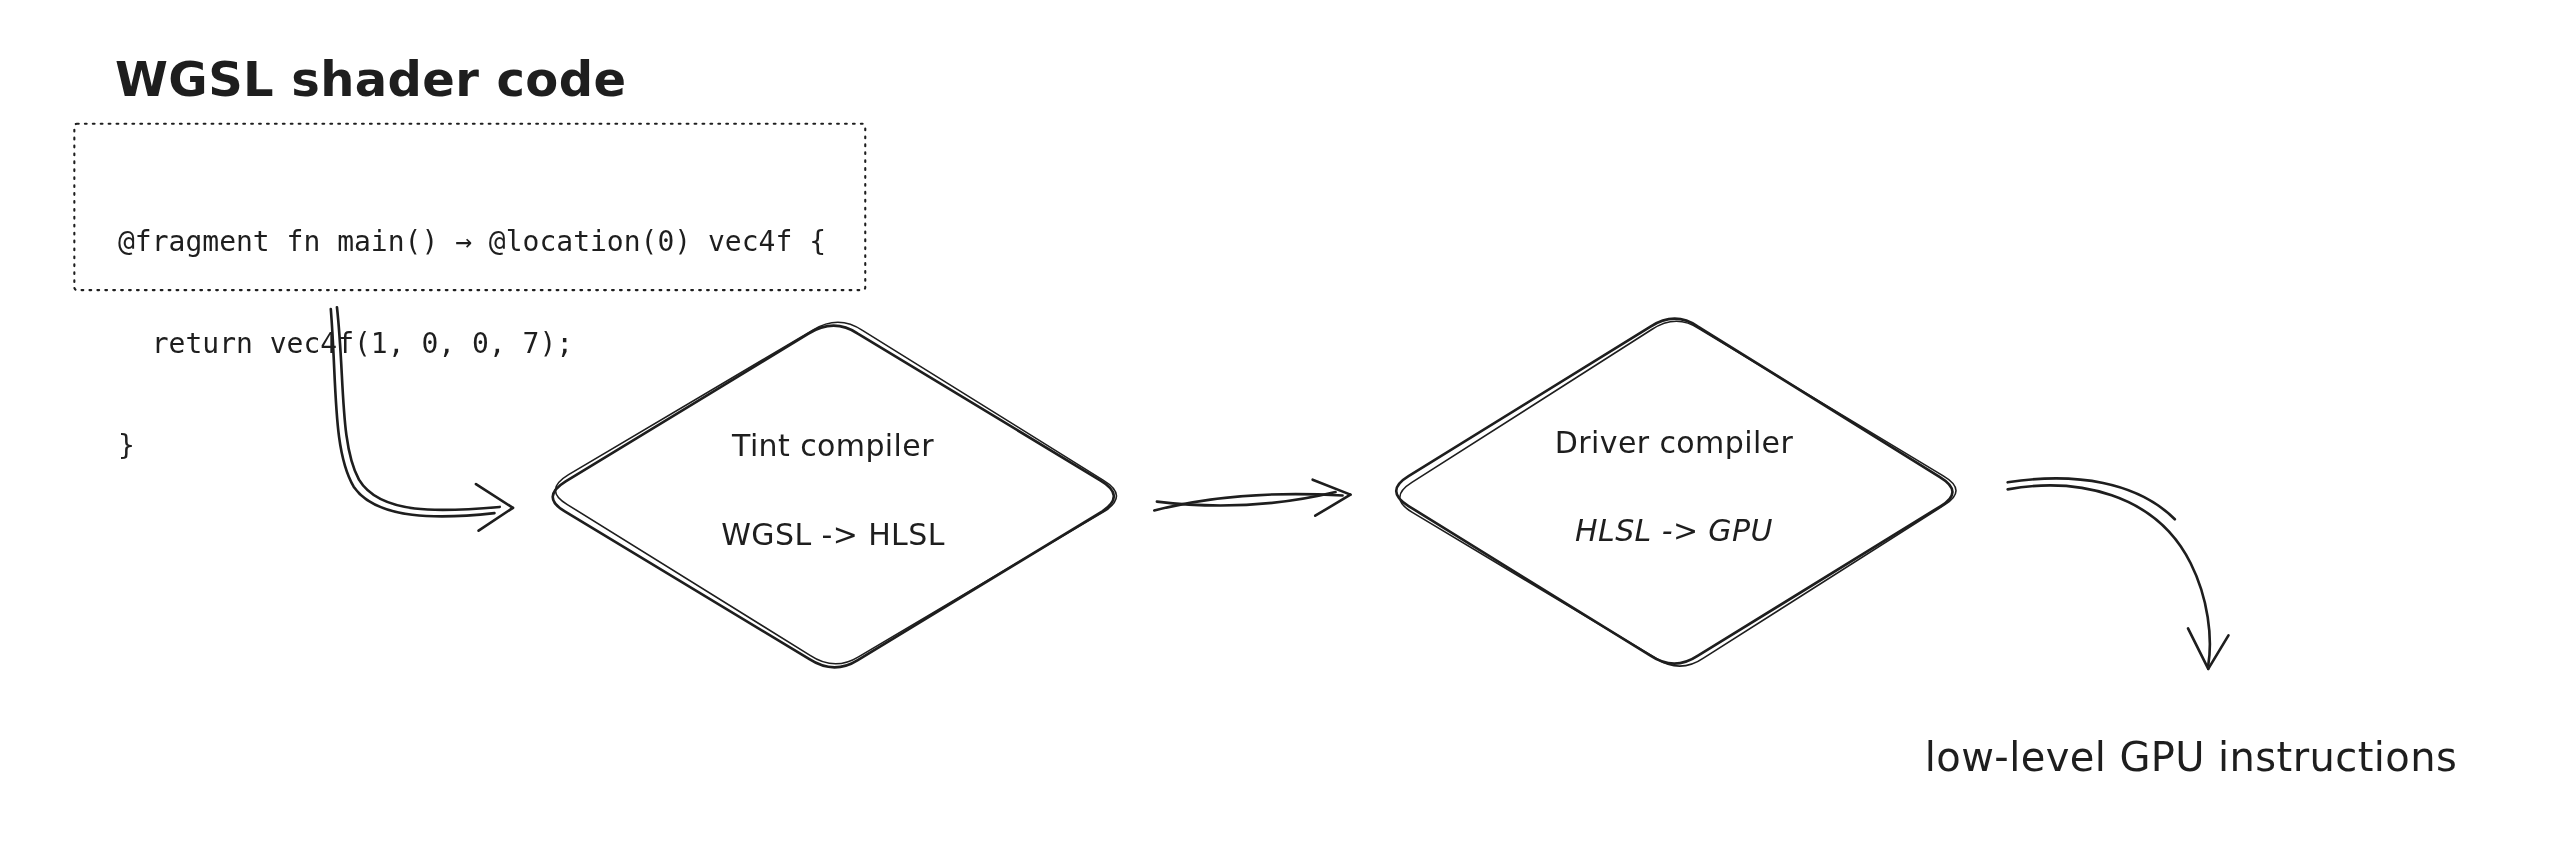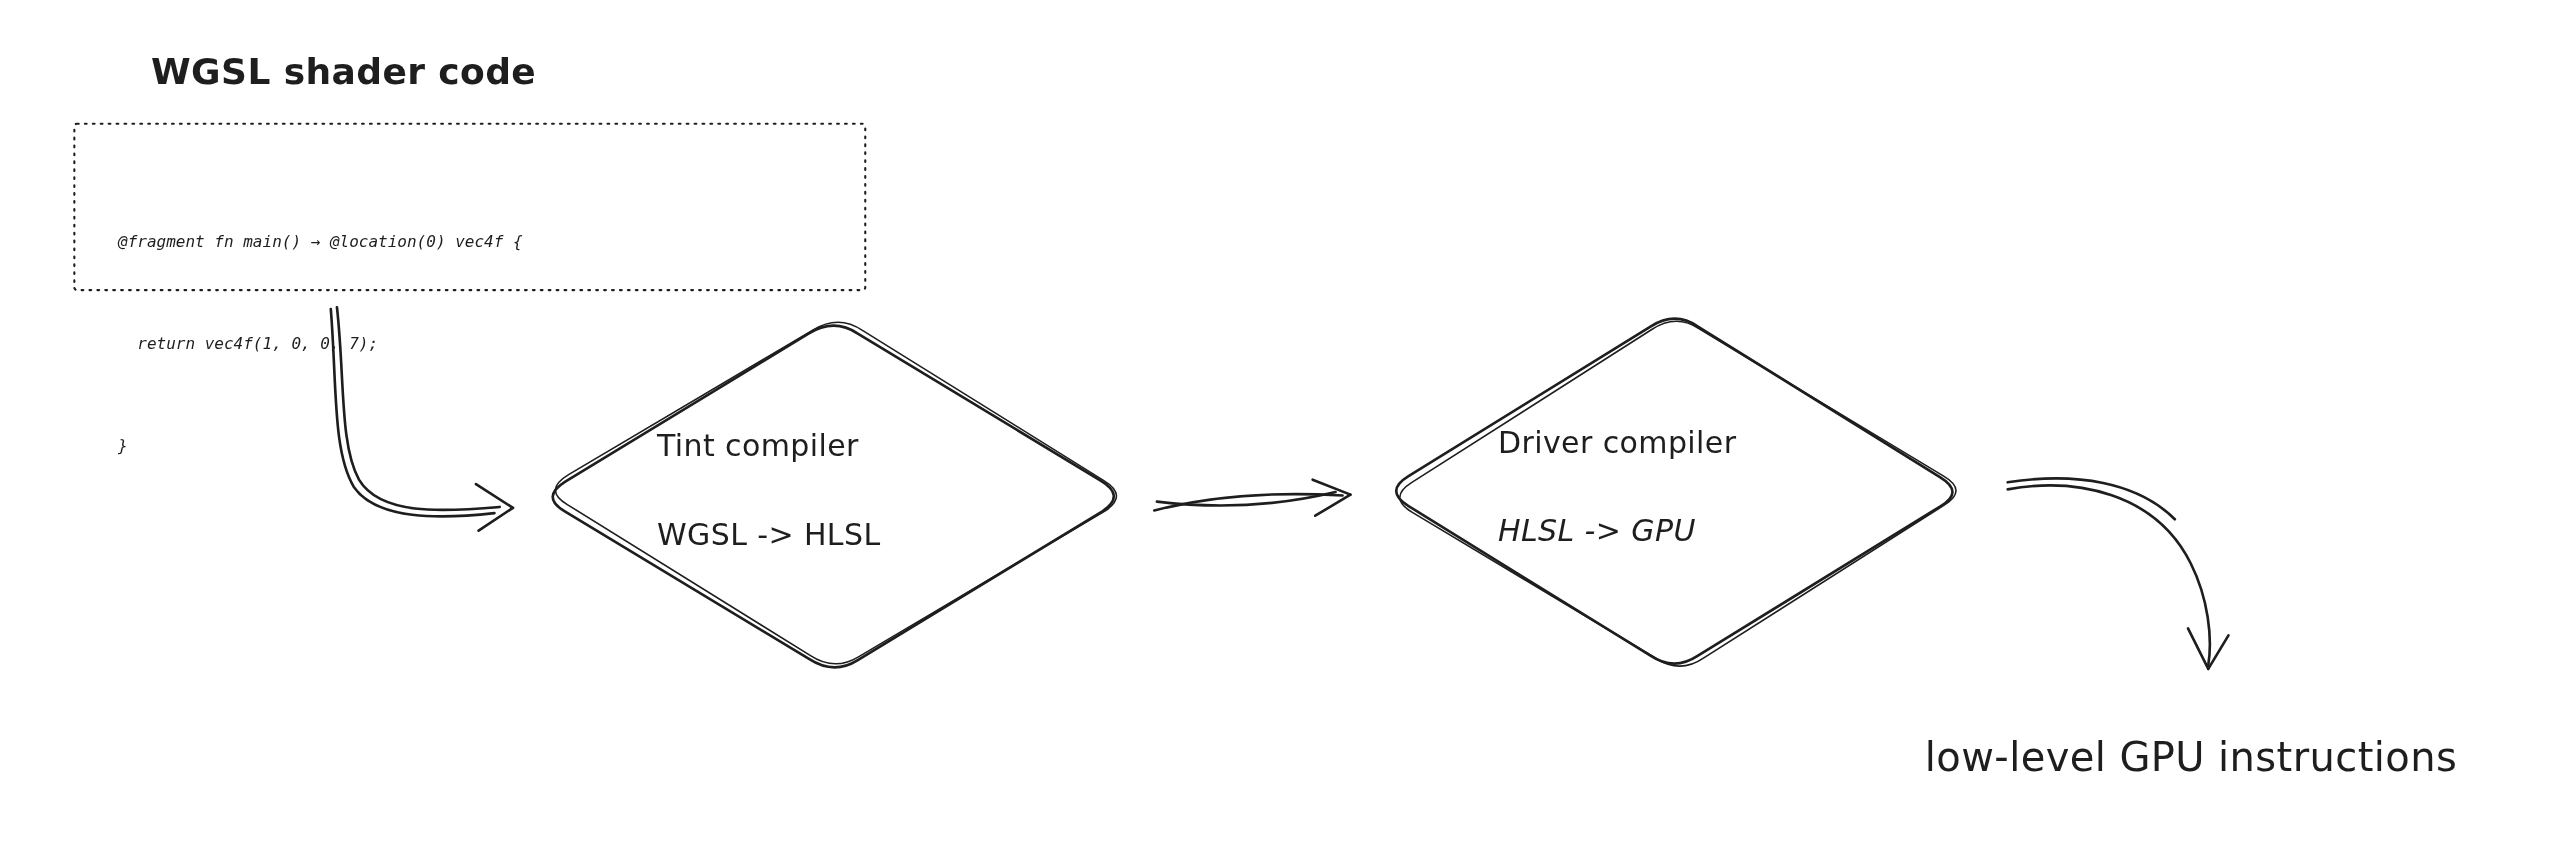--- a/index.html
+++ b/index.html
@@ -28,37 +28,36 @@
     stroke-linecap:round;
     stroke-linejoin:round;
   }
   .hand{
     letter-spacing:0.4px;
   }
   .title{
     position:absolute;
     left:115px;
     top:51px;
-    font-size:36px;
+    font-size:48px;
     font-weight:bold;
     white-space:nowrap;
-    margin-left:36px;
   }
   .code{
     position:absolute;
     left:118px;
     top:157px;
     font-family:"DejaVu Sans Mono", monospace;
-    font-size:16px;
+    font-size:28px;
     line-height:34px;
     white-space:pre;
-    font-style:italic;
   }
   .node-label{
     position:absolute;
+    text-align:center;
     white-space:nowrap;
     font-size:30px;
   }
   .tint-title   {left:657px; top:428px; width:352px;}
   .tint-sub     {left:657px; top:517px; width:352px;}
   .driver-title {left:1498px;top:425px; width:352px;}
   .driver-sub   {left:1498px;top:513px; width:352px;font-style:italic;}
   .output-label{
     position:absolute;
     left:1848px;

